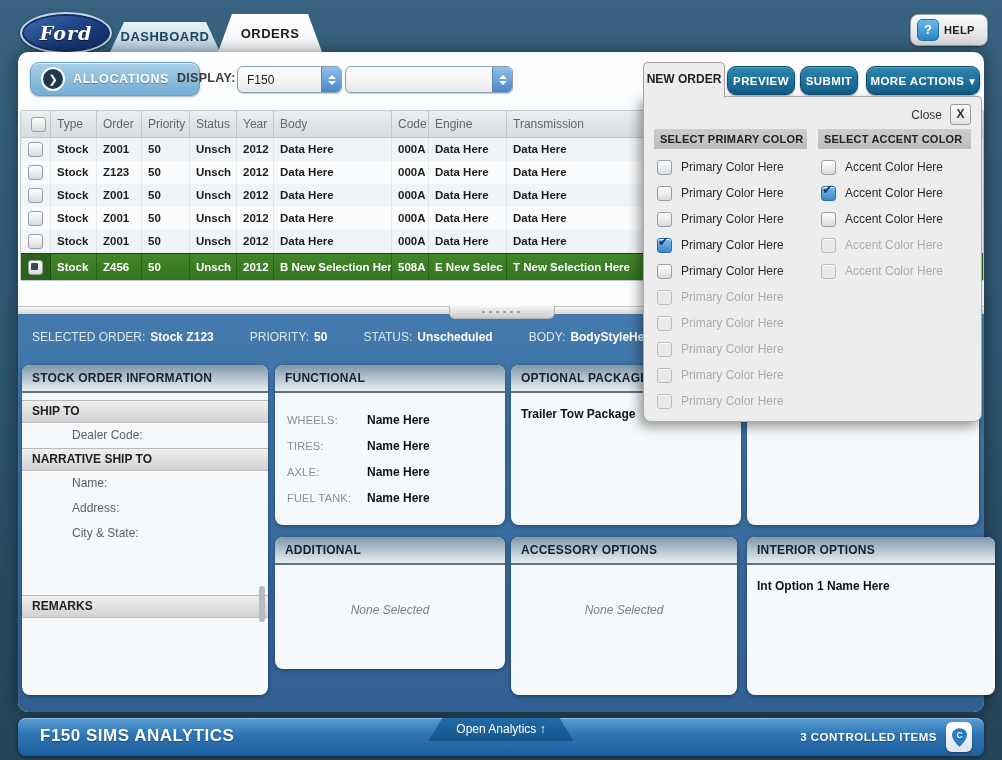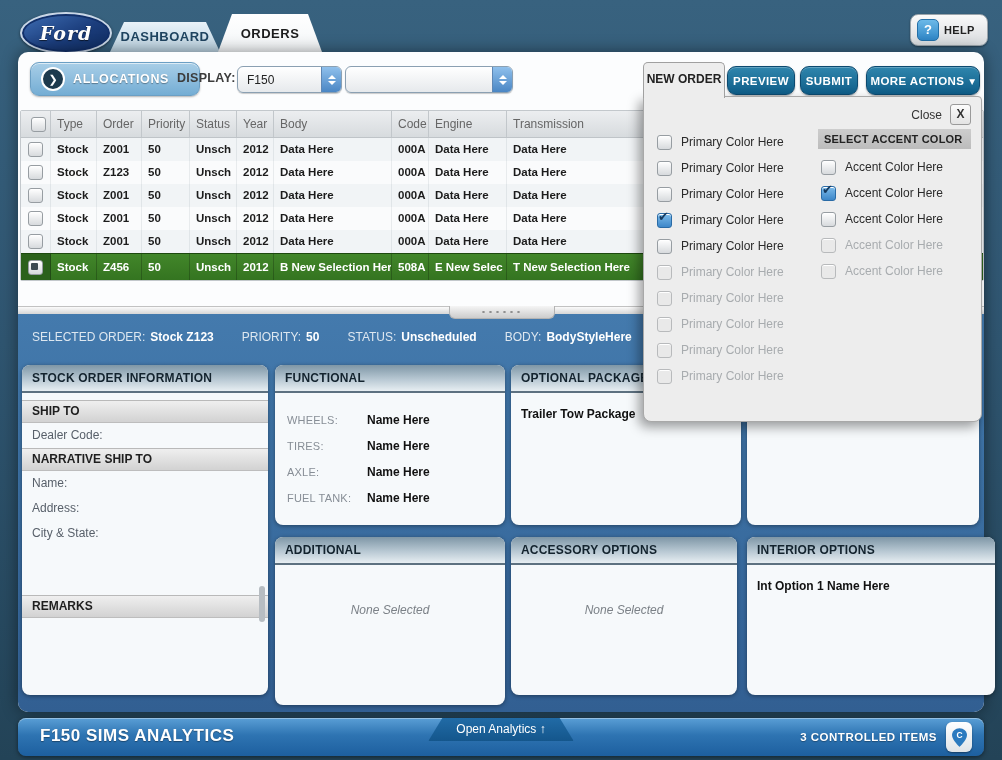--- a/index.html
+++ b/index.html
@@ -121,48 +121,48 @@
     background:linear-gradient(#f5f5f5,#cccccc);border:1px solid #b3b3b3;border-top:none;border-radius:0 0 6px 6px;
     display:flex;align-items:center;justify-content:center;cursor:row-resize;
   }
   .grip-dots{width:44px;height:4px;background-image:radial-gradient(circle,#8f8f8f 1px,transparent 1.3px);background-size:7px 4px;background-repeat:repeat-x;}
 
   
   .blue-sec{
     left:18px;top:313px;width:966px;height:399px;border-radius:0 0 10px 10px;z-index:5;
     background:linear-gradient(180deg,#447aad 0%,#3b6fa2 45%,#325f92 100%);
   }
-  .info-bar{left:32px;top:330px;display:flex;gap:28px;z-index:8;align-items:flex-end;}
+  .info-bar{left:32px;top:330px;display:flex;gap:36px;z-index:8;align-items:flex-end;}
   .info-pair{font-size:12px;color:rgba(255,255,255,.82);white-space:nowrap;}
   .info-pair b{color:#fff;margin-left:5px;font-size:12px;}
 
   .card{
     background:#f6f9fb;border-radius:8px;box-shadow:0 1px 4px rgba(0,0,0,.4);z-index:8;overflow:hidden;
   }
   .card-h{
     height:26px;line-height:26px;padding-left:10px;
     background:linear-gradient(180deg,#7e96a6 0%,#b8c8d3 55%,#e7eef2 100%);
     border-bottom:2px solid #5d7180;border-radius:4px 4px 0 0;
     font-size:12px;font-weight:bold;color:#13232e;letter-spacing:.2px;white-space:nowrap;overflow:hidden;
   }
   .c1{left:22px;top:365px;width:246px;height:330px;}
   .c-func{left:275px;top:365px;width:230px;height:160px;}
   .c-opt{left:511px;top:365px;width:230px;height:160px;}
   .c-cov{left:747px;top:365px;width:232px;height:160px;}
-  .c-add{left:275px;top:537px;width:230px;height:168px;}
+  .c-add{left:275px;top:537px;width:230px;height:132px;}
   .c-acc{left:511px;top:537px;width:226px;height:158px;}
   .c-int{left:747px;top:537px;width:248px;height:158px;}
 
   .sub-bar{
     height:21px;line-height:21px;padding-left:10px;margin-top:0;
     background:linear-gradient(#efefef,#d2d2d2);border-top:1px solid #b9b9b9;border-bottom:1px solid #bdbdbd;
     font-size:12px;font-weight:bold;color:#1f1f1f;
   }
   .sub-bar.first{margin-top:7px;}
-  .field-row{height:25px;line-height:25px;padding-left:10px;font-size:12px;color:#58606a;}
+  .field-row{height:25px;line-height:25px;padding-left:10px;font-size:12px;color:#58606a;margin-left:40px;}
   .remarks-bar{position:absolute;left:0;right:0;top:230px;}
   .scroll-thumb{position:absolute;right:3px;top:221px;width:6px;height:36px;border-radius:3px;background:#b7bdc2;}
 
   .func-rows{padding-top:14px;}
   .func-row{display:flex;height:26px;line-height:26px;padding-left:12px;}
   .func-label{width:80px;font-size:11px;color:#878e96;letter-spacing:.2px;}
   .func-value{font-size:12px;font-weight:600;color:#111;}
   .opt-item{padding:14px 0 0 10px;font-size:12px;font-weight:600;color:#111;}
   .none-sel{margin-top:38px;text-align:center;font-size:12px;font-style:italic;color:#7b8187;}
 
@@ -442,20 +442,21 @@
   <div class="opt-item">Int Option 1 Name Here</div>
 </div>
 
 <div class="abs popup">
   <div class="close-row">
     <span class="close-label">Close</span>
     <span class="close-x">X</span>
   </div>
   <div class="pick-cols">
     <div class="pick-col">
+      <div class="pick-head">SELECT PRIMARY COLOR</div>
       <div id="primary-list">
           <label class="pick-item">
             <span class="cb"></span>
             <span class="pick-label">Primary Color Here</span>
           </label>
           <label class="pick-item">
             <span class="cb"></span>
             <span class="pick-label">Primary Color Here</span>
           </label>
           <label class="pick-item">

